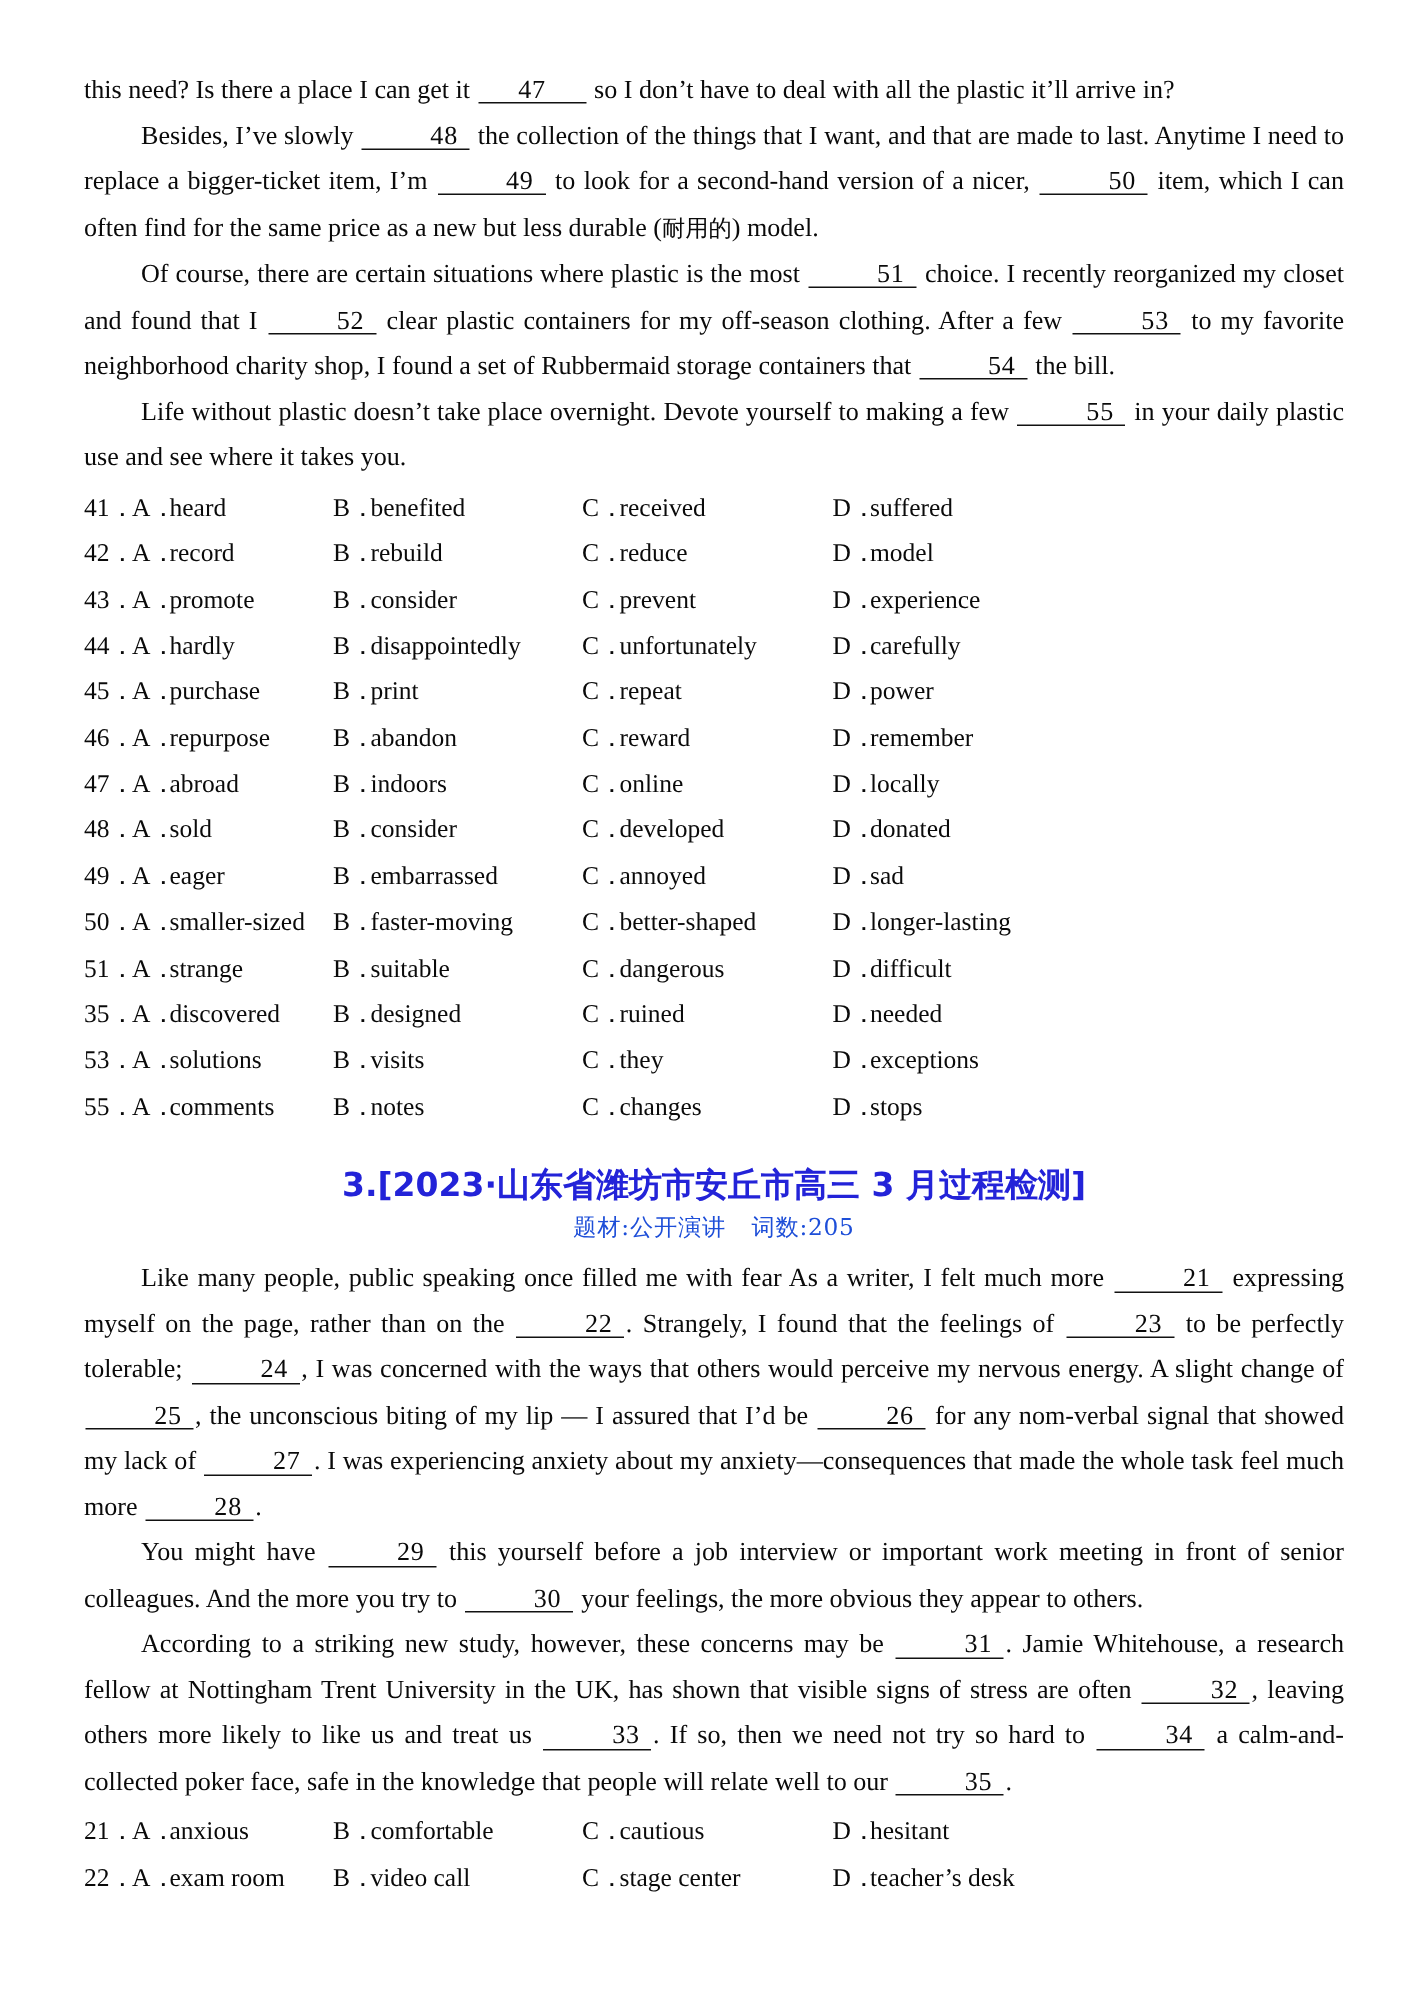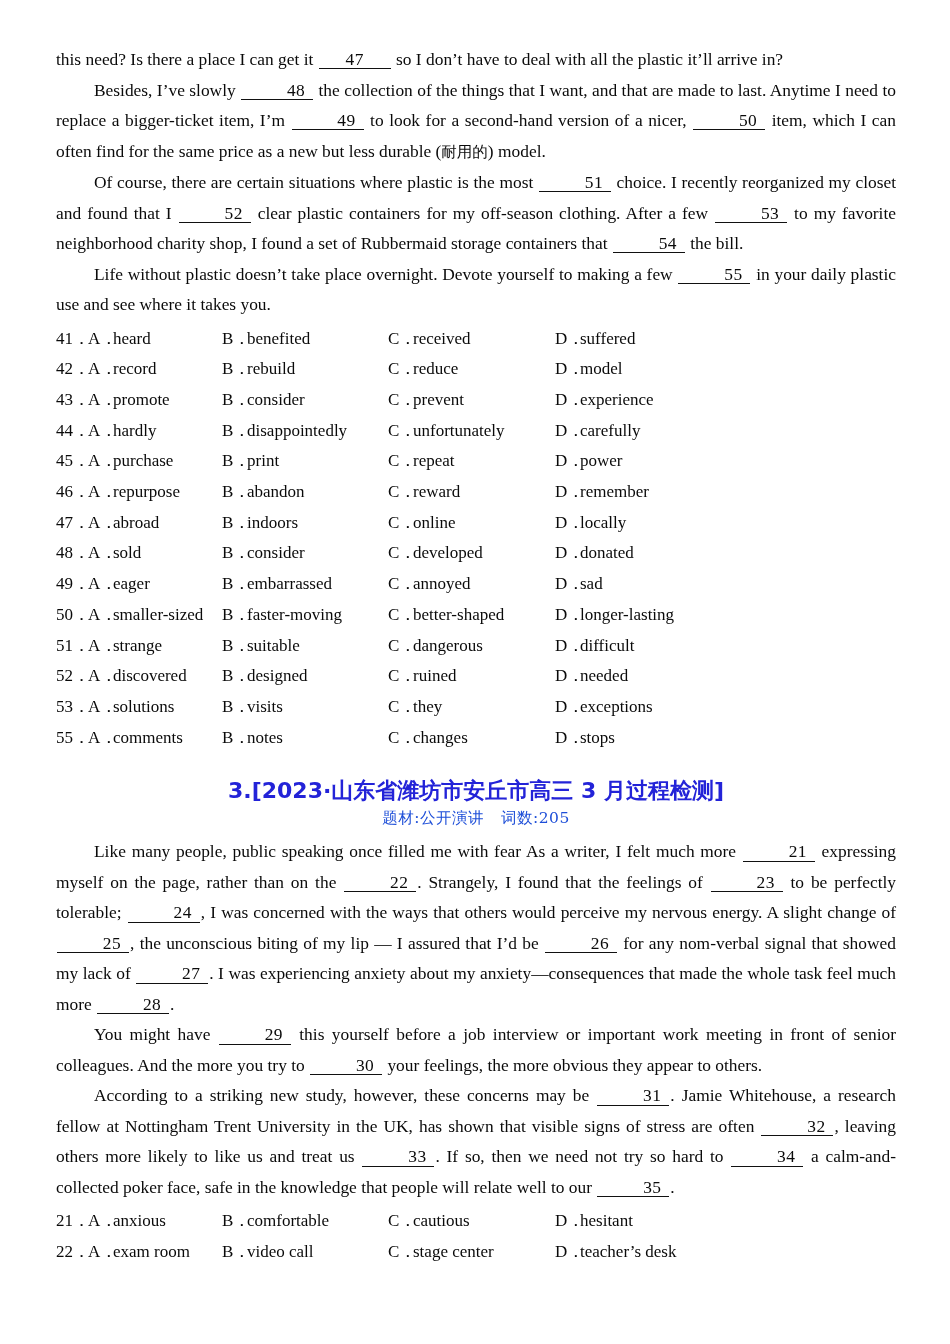--- a/index.html
+++ b/index.html
@@ -134,21 +134,21 @@
         <div class="qrow"><span class="qnum">42．</span><span class="opt optA"><span class="optltr">A．</span><span>record</span></span><span class="opt optB"><span class="optltr">B．</span><span>rebuild</span></span><span class="opt optC"><span class="optltr">C．</span><span>reduce</span></span><span class="opt optD"><span class="optltr">D．</span><span>model</span></span></div>
         <div class="qrow"><span class="qnum">43．</span><span class="opt optA"><span class="optltr">A．</span><span>promote</span></span><span class="opt optB"><span class="optltr">B．</span><span>consider</span></span><span class="opt optC"><span class="optltr">C．</span><span>prevent</span></span><span class="opt optD"><span class="optltr">D．</span><span>experience</span></span></div>
         <div class="qrow"><span class="qnum">44．</span><span class="opt optA"><span class="optltr">A．</span><span>hardly</span></span><span class="opt optB"><span class="optltr">B．</span><span>disappointedly</span></span><span class="opt optC"><span class="optltr">C．</span><span>unfortunately</span></span><span class="opt optD"><span class="optltr">D．</span><span>carefully</span></span></div>
         <div class="qrow"><span class="qnum">45．</span><span class="opt optA"><span class="optltr">A．</span><span>purchase</span></span><span class="opt optB"><span class="optltr">B．</span><span>print</span></span><span class="opt optC"><span class="optltr">C．</span><span>repeat</span></span><span class="opt optD"><span class="optltr">D．</span><span>power</span></span></div>
         <div class="qrow"><span class="qnum">46．</span><span class="opt optA"><span class="optltr">A．</span><span>repurpose</span></span><span class="opt optB"><span class="optltr">B．</span><span>abandon</span></span><span class="opt optC"><span class="optltr">C．</span><span>reward</span></span><span class="opt optD"><span class="optltr">D．</span><span>remember</span></span></div>
         <div class="qrow"><span class="qnum">47．</span><span class="opt optA"><span class="optltr">A．</span><span>abroad</span></span><span class="opt optB"><span class="optltr">B．</span><span>indoors</span></span><span class="opt optC"><span class="optltr">C．</span><span>online</span></span><span class="opt optD"><span class="optltr">D．</span><span>locally</span></span></div>
         <div class="qrow"><span class="qnum">48．</span><span class="opt optA"><span class="optltr">A．</span><span>sold</span></span><span class="opt optB"><span class="optltr">B．</span><span>consider</span></span><span class="opt optC"><span class="optltr">C．</span><span>developed</span></span><span class="opt optD"><span class="optltr">D．</span><span>donated</span></span></div>
         <div class="qrow"><span class="qnum">49．</span><span class="opt optA"><span class="optltr">A．</span><span>eager</span></span><span class="opt optB"><span class="optltr">B．</span><span>embarrassed</span></span><span class="opt optC"><span class="optltr">C．</span><span>annoyed</span></span><span class="opt optD"><span class="optltr">D．</span><span>sad</span></span></div>
         <div class="qrow"><span class="qnum">50．</span><span class="opt optA"><span class="optltr">A．</span><span>smaller-sized</span></span><span class="opt optB"><span class="optltr">B．</span><span>faster-moving</span></span><span class="opt optC"><span class="optltr">C．</span><span>better-shaped</span></span><span class="opt optD"><span class="optltr">D．</span><span>longer-lasting</span></span></div>
         <div class="qrow"><span class="qnum">51．</span><span class="opt optA"><span class="optltr">A．</span><span>strange</span></span><span class="opt optB"><span class="optltr">B．</span><span>suitable</span></span><span class="opt optC"><span class="optltr">C．</span><span>dangerous</span></span><span class="opt optD"><span class="optltr">D．</span><span>difficult</span></span></div>
-        <div class="qrow"><span class="qnum">52．</span><span class="opt optA"><span class="optltr">A．</span><span>discovered</span></span><span class="opt optB"><span class="optltr">B．</span><span>designed</span></span><span class="opt optC"><span class="optltr">C．</span><span>ruined</span></span><span class="opt optD"><span class="optltr">D．</span><span>needed</span></span></div>
+        <div class="qrow"><span class="qnum">35．</span><span class="opt optA"><span class="optltr">A．</span><span>discovered</span></span><span class="opt optB"><span class="optltr">B．</span><span>designed</span></span><span class="opt optC"><span class="optltr">C．</span><span>ruined</span></span><span class="opt optD"><span class="optltr">D．</span><span>needed</span></span></div>
         <div class="qrow"><span class="qnum">53．</span><span class="opt optA"><span class="optltr">A．</span><span>solutions</span></span><span class="opt optB"><span class="optltr">B．</span><span>visits</span></span><span class="opt optC"><span class="optltr">C．</span><span>they</span></span><span class="opt optD"><span class="optltr">D．</span><span>exceptions</span></span></div>
         <div class="qrow"><span class="qnum">55．</span><span class="opt optA"><span class="optltr">A．</span><span>comments</span></span><span class="opt optB"><span class="optltr">B．</span><span>notes</span></span><span class="opt optC"><span class="optltr">C．</span><span>changes</span></span><span class="opt optD"><span class="optltr">D．</span><span>stops</span></span></div>
       </div>
 
     <div class="blue-title">3.[2023·山东省潍坊市安丘市高三 3 月过程检测]</div>
     <div class="blue-sub">
       <span>题材:公开演讲</span><span class="gap"></span><span>词数:205</span>
     </div>
 
     <div class="spacer-xs"></div>

